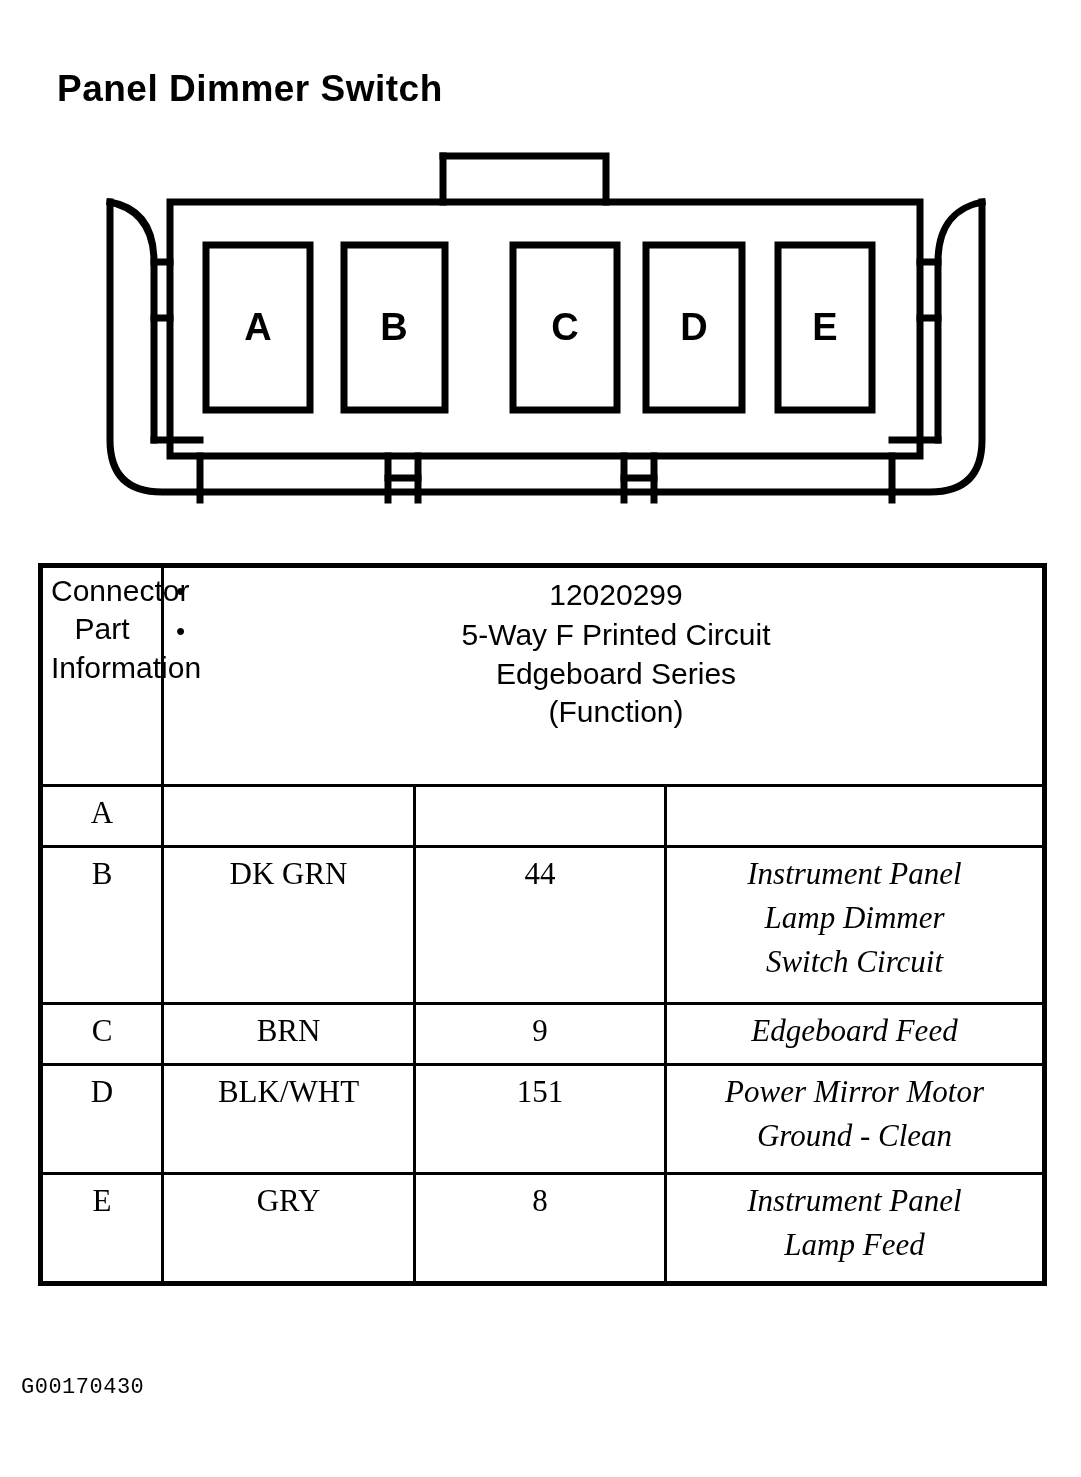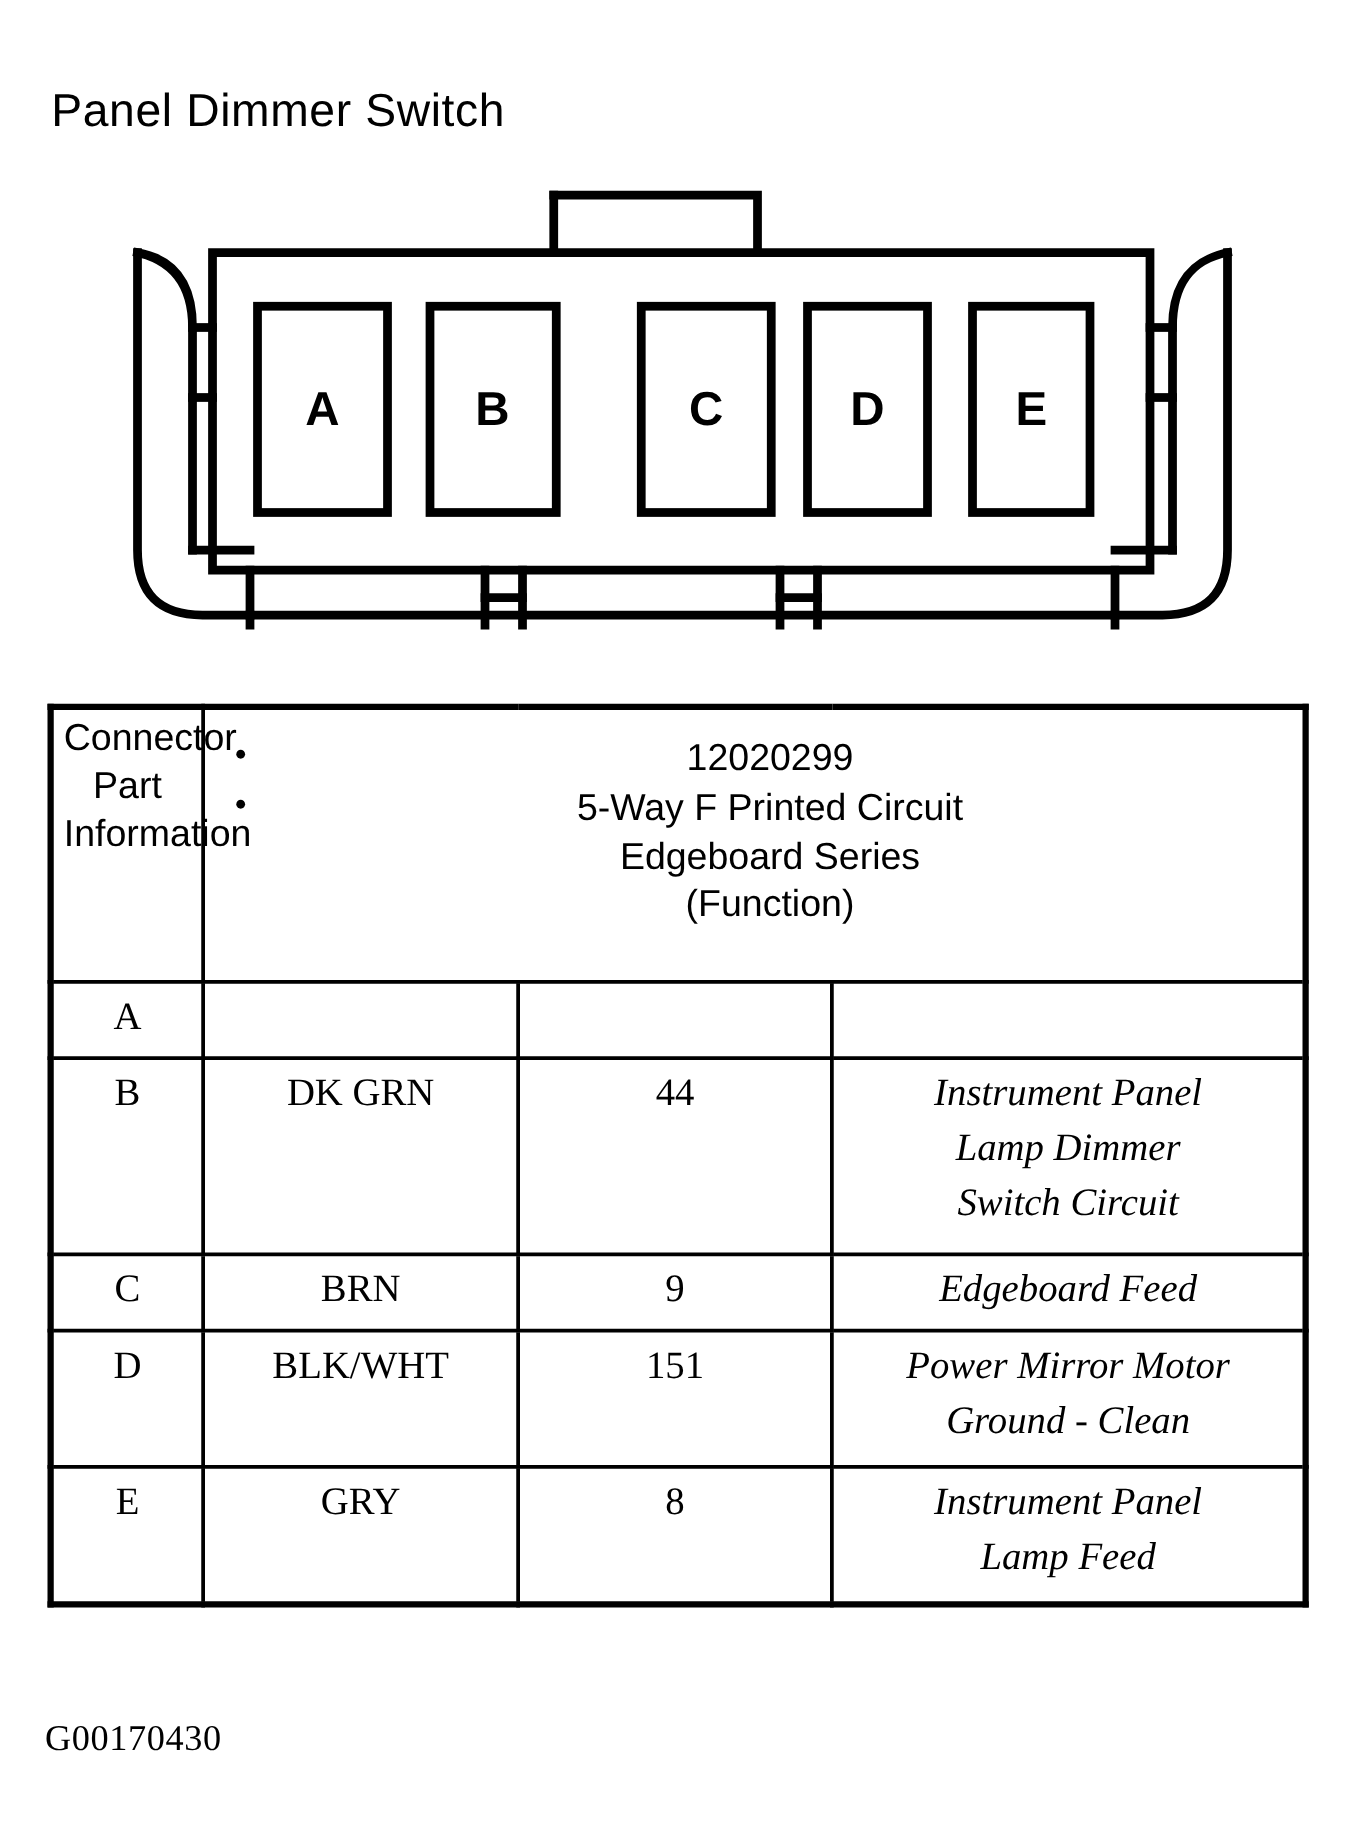--- a/index.html
+++ b/index.html
@@ -13,24 +13,24 @@
     height: 1477px;
     position: relative;
     font-family: "Liberation Serif", serif;
     color: #000000;
     overflow: hidden;
   }
 
   
   .page-title {
     position: absolute;
-    left: 41px;
+    left: 57px;
     top: 68px;
     font-family: "Liberation Sans", sans-serif;
-    font-weight: normal;
+    font-weight: bold;
     font-size: 37px;
     letter-spacing: 0.5px;
     white-space: nowrap;
   }
 
   
   .diagram {
     position: absolute;
     left: 88px;
     top: 140px;
@@ -80,21 +80,21 @@
     font-family: "Liberation Sans", sans-serif;
     font-weight: bold;
     font-size: 30px;
     line-height: 1.28;
     text-align: left;
     vertical-align: top;
     padding-top: 18px;
     padding-left: 44px;
   }
   .cpi-value ul {
-    margin: 16px;
+    margin: 4px;
     padding: 0;
     list-style: none;
   }
   .cpi-value li {
     position: relative;
     padding-left: 26px;
     margin-bottom: 2px;
   }
   .cpi-value li:before {
     content: "\2022";
@@ -133,24 +133,24 @@
 
   .row-a  td { height: 50px; }
   .row-b  td { height: 146px; }
   .row-c  td { height: 50px; }
   .row-d  td { height: 98px; }
   .row-e  td { height: 98px; }
 
   
   .footer-code {
     position: absolute;
-    left: 36px;
+    left: 21px;
     top: 1375px;
-    font-family: Liberation Serif, serif;
-    font-size: 29px;
+    font-family: Liberation Mono, monospace;
+    font-size: 22px;
     letter-spacing: 0.5px;
   }
 </style>
 </head>
 <body>
 
 <div class="page-title">Panel Dimmer Switch</div>
 
 <div class="diagram">
   <svg width="916" height="370" viewBox="0 0 916 370" xmlns="http://www.w3.org/2000/svg">

